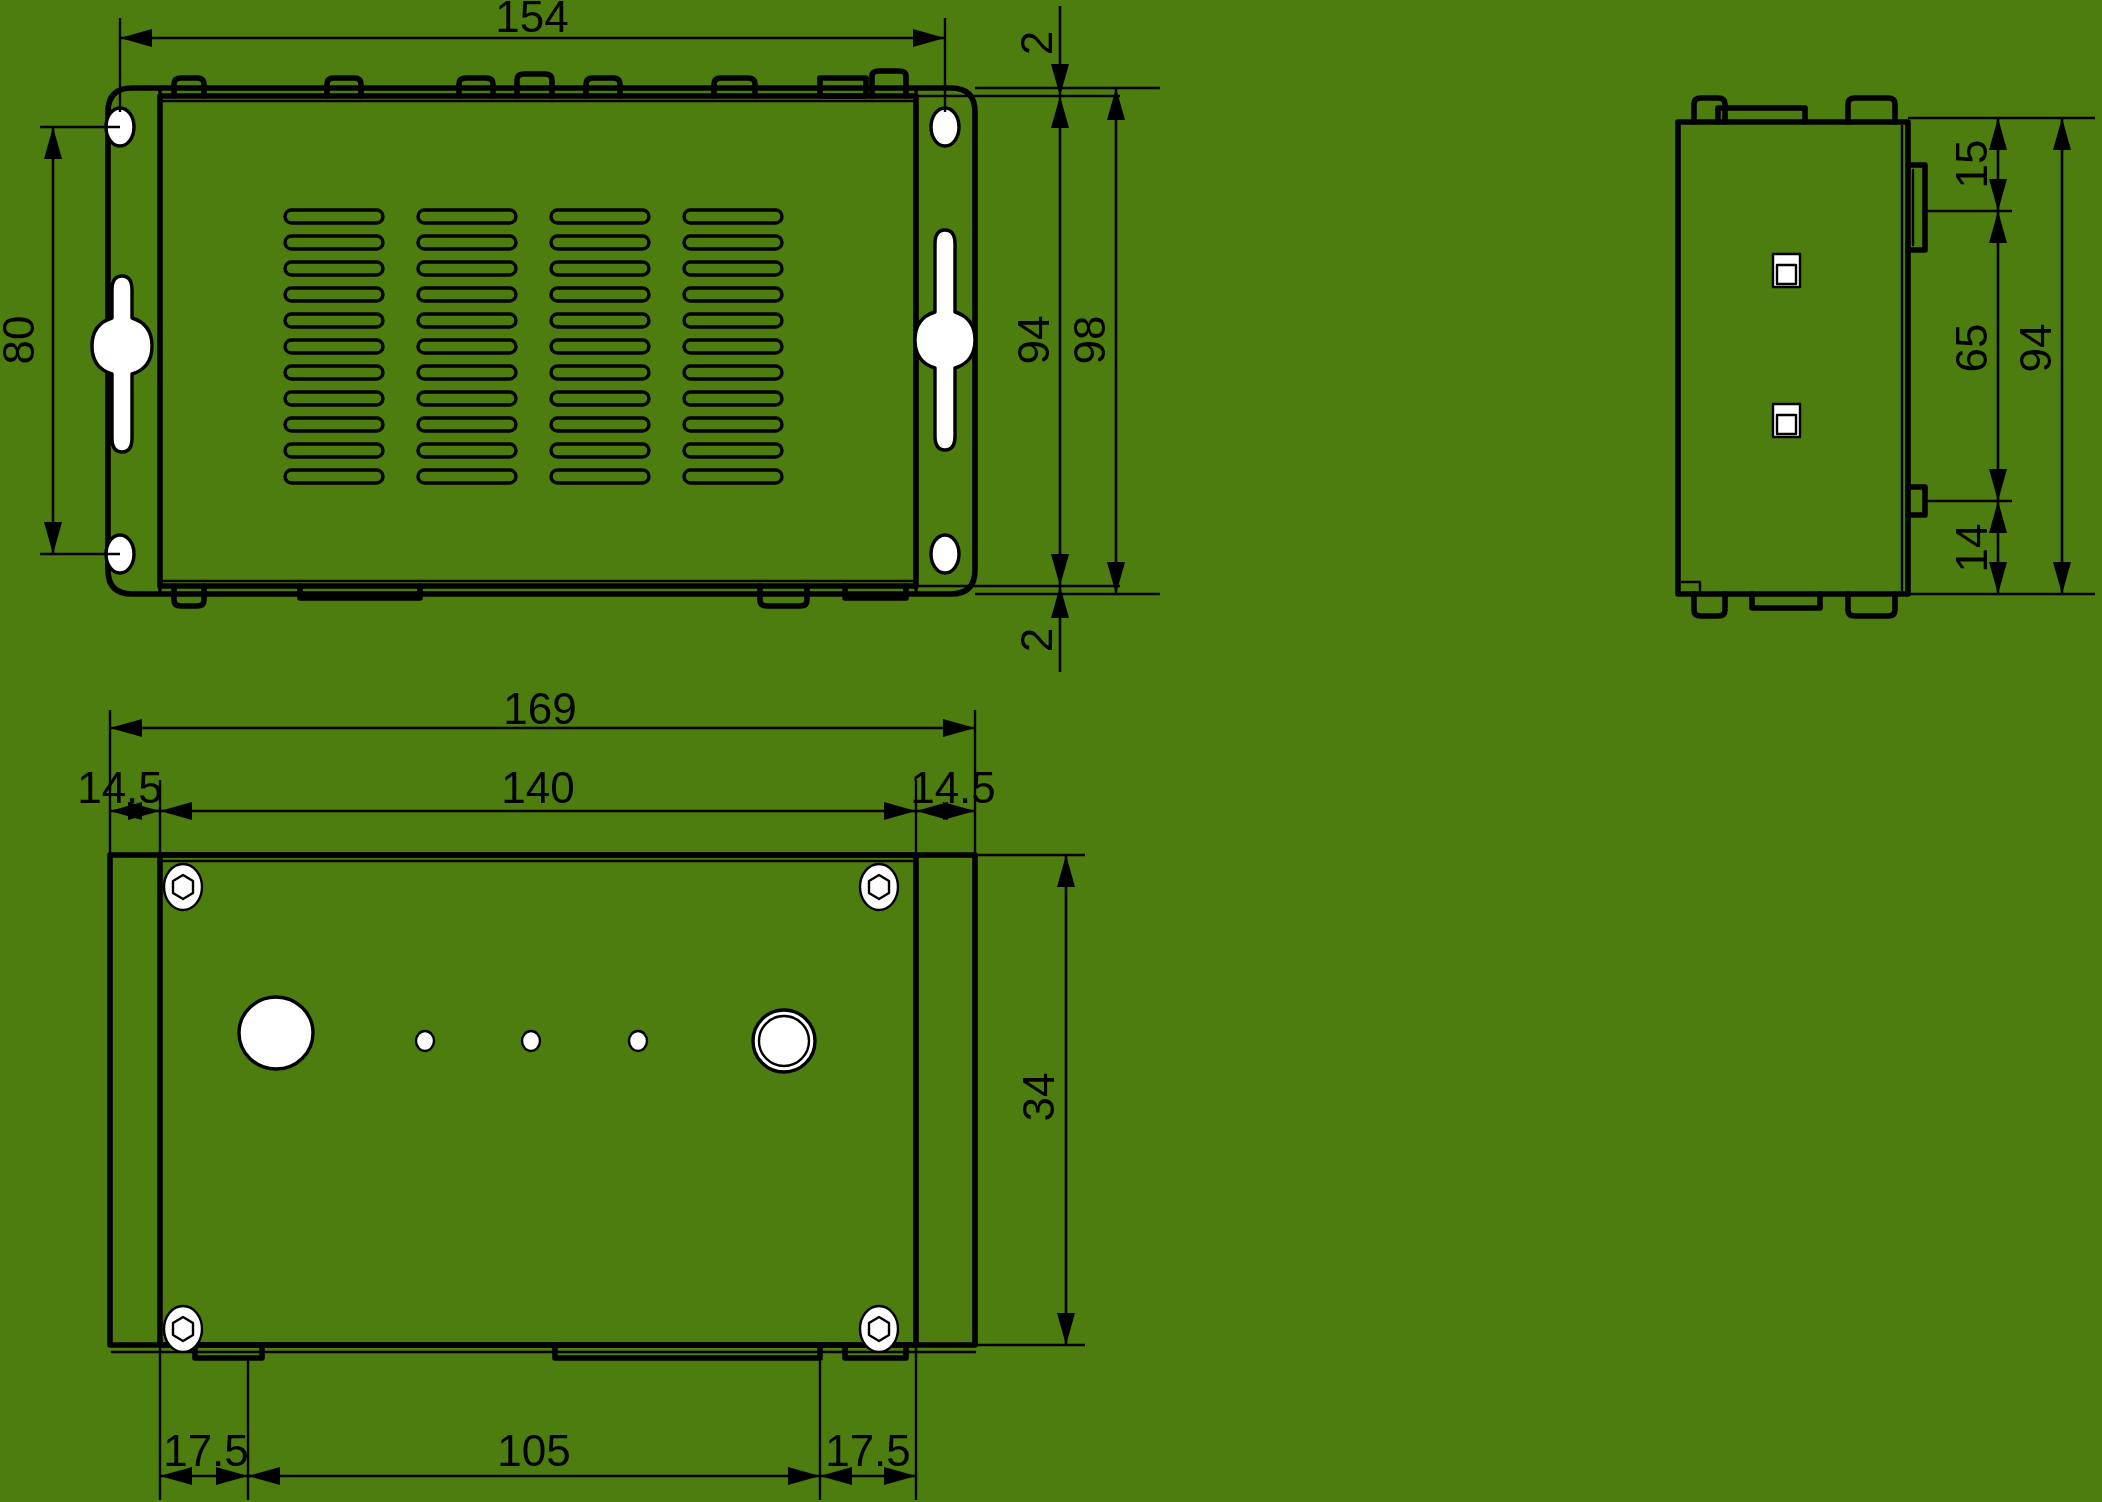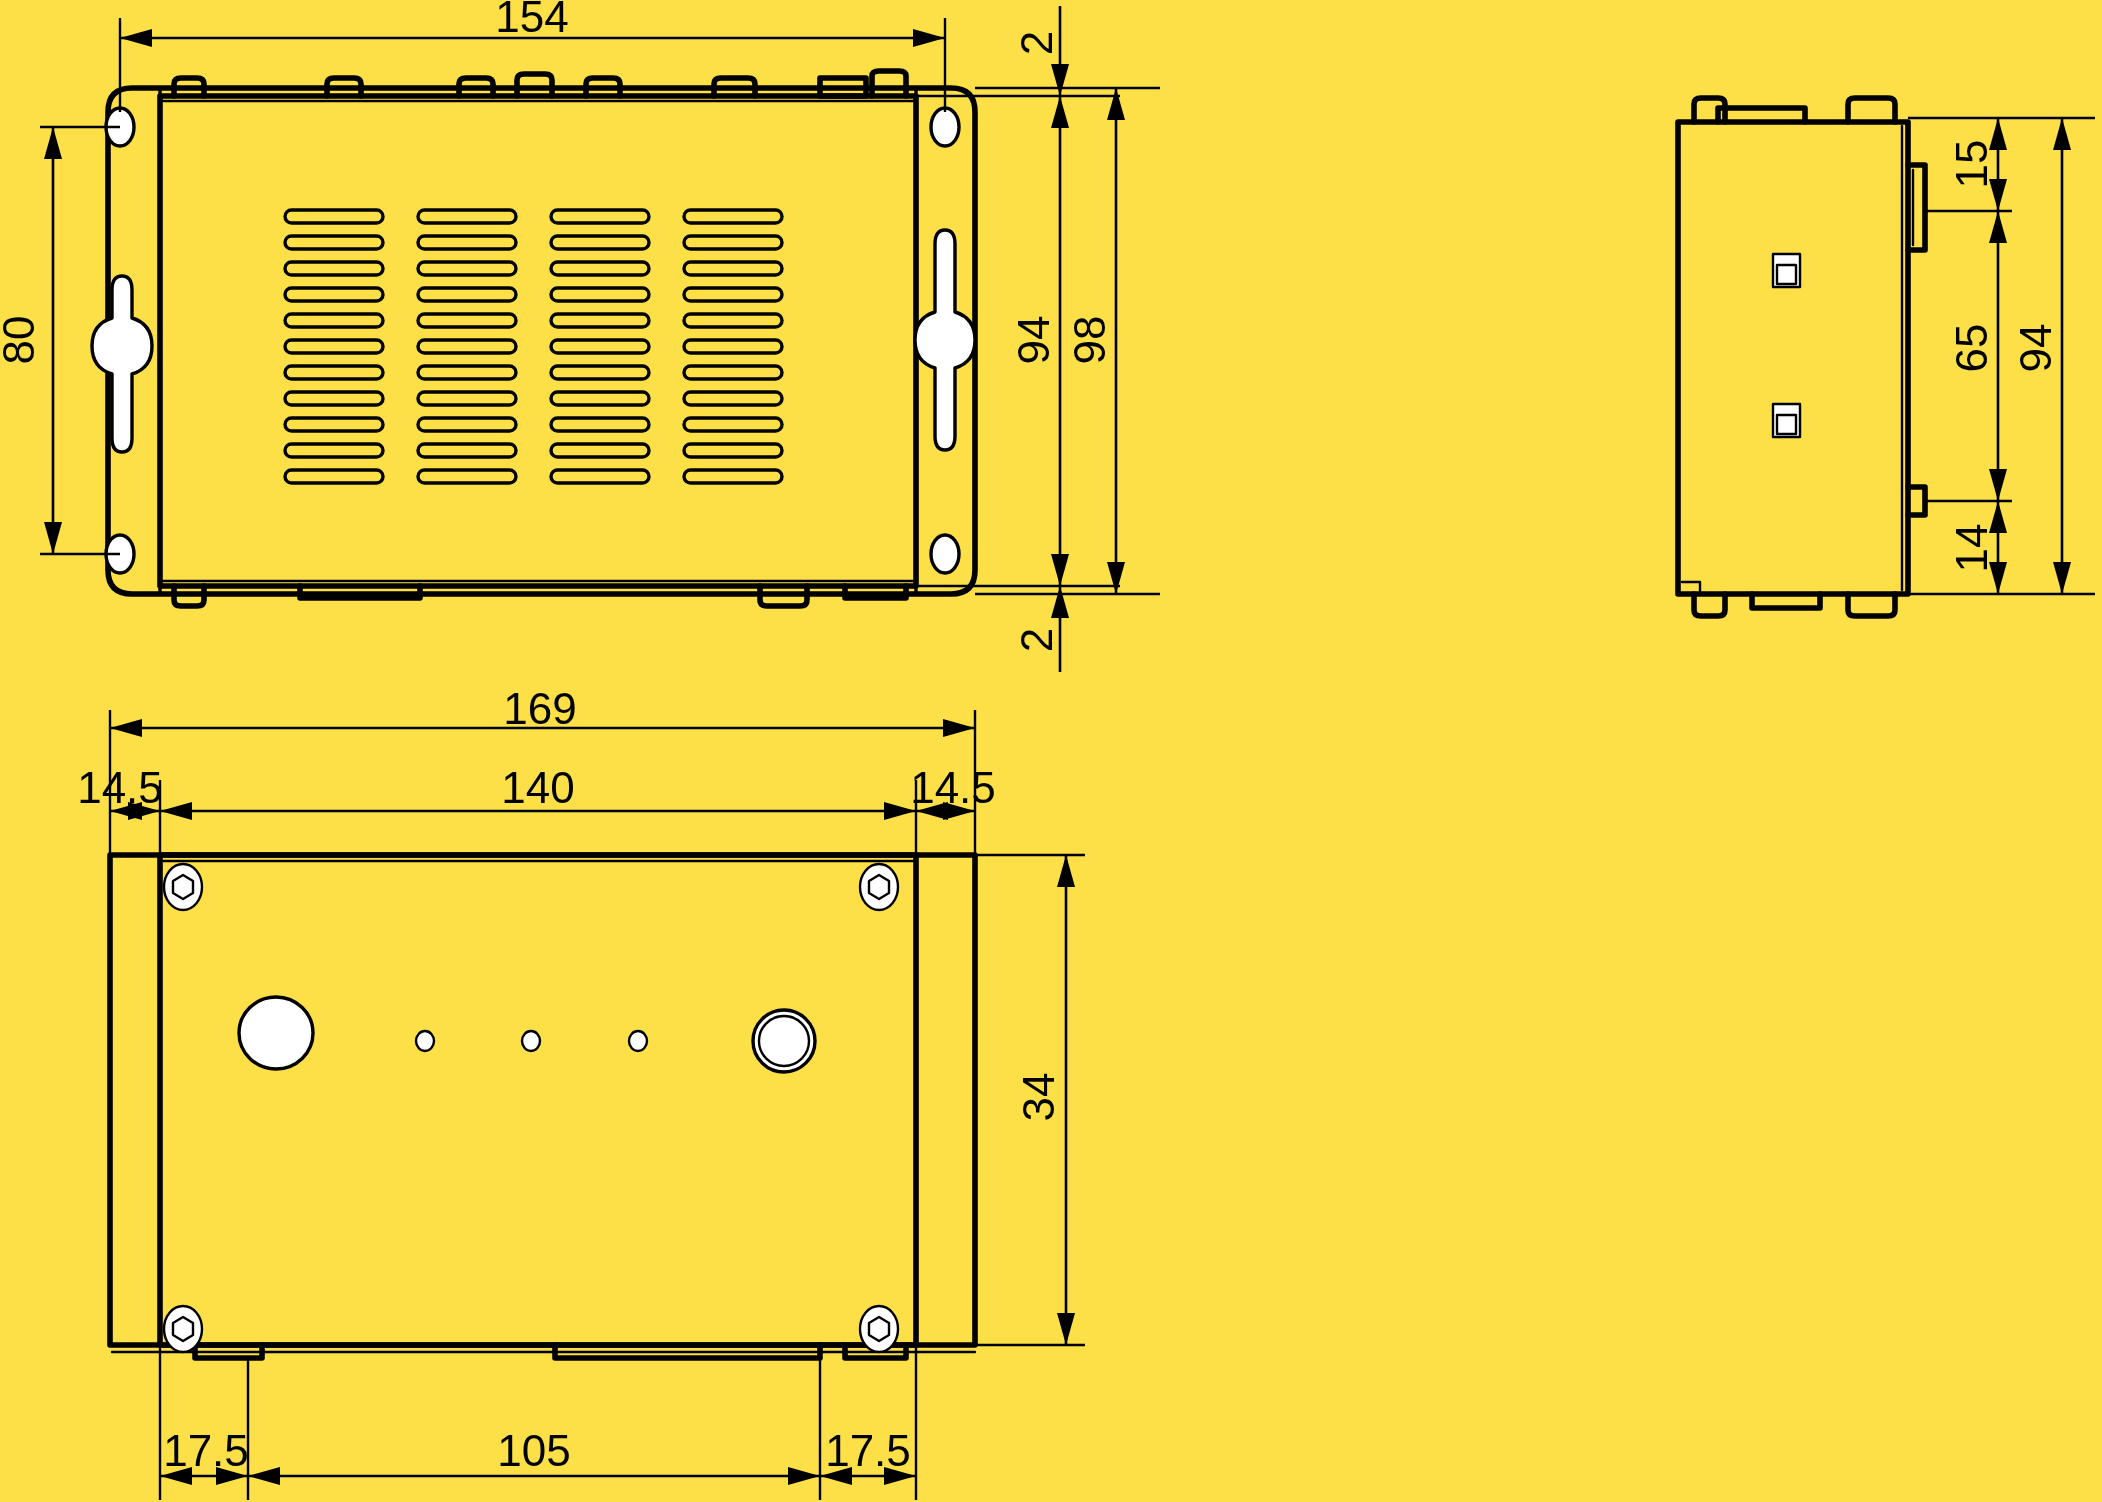--- a/index.html
+++ b/index.html
@@ -6,21 +6,21 @@
   * { box-sizing: border-box; }
   html, body {
     margin: 0; padding: 0;
     background: #ffffff;
     font-family: "Liberation Sans", sans-serif;
   }
   #sheet {
     position: relative;
     width: 2102px;
     height: 1502px;
-    background: #fde047;
+    background: #4d7c0f;
     overflow: hidden;
   }
   svg.draw { display:block; }
   .ln   { stroke:#000; fill:none; stroke-width:3.4; stroke-linecap:round; stroke-linejoin:round; }
   .ln-h { stroke:#000; fill:none; stroke-width:5.6; stroke-linecap:round; stroke-linejoin:round; }
   .ln-t { stroke:#000; fill:none; stroke-width:2.4; stroke-linecap:round; stroke-linejoin:round; }
   .dim  { stroke:#000; fill:none; stroke-width:2.6; stroke-linecap:butt; }
   .ext  { stroke:#000; fill:none; stroke-width:2.4; stroke-linecap:butt; }
   .arw  { fill:#000; stroke:none; }
   .wht  { fill:#ffffff; }

